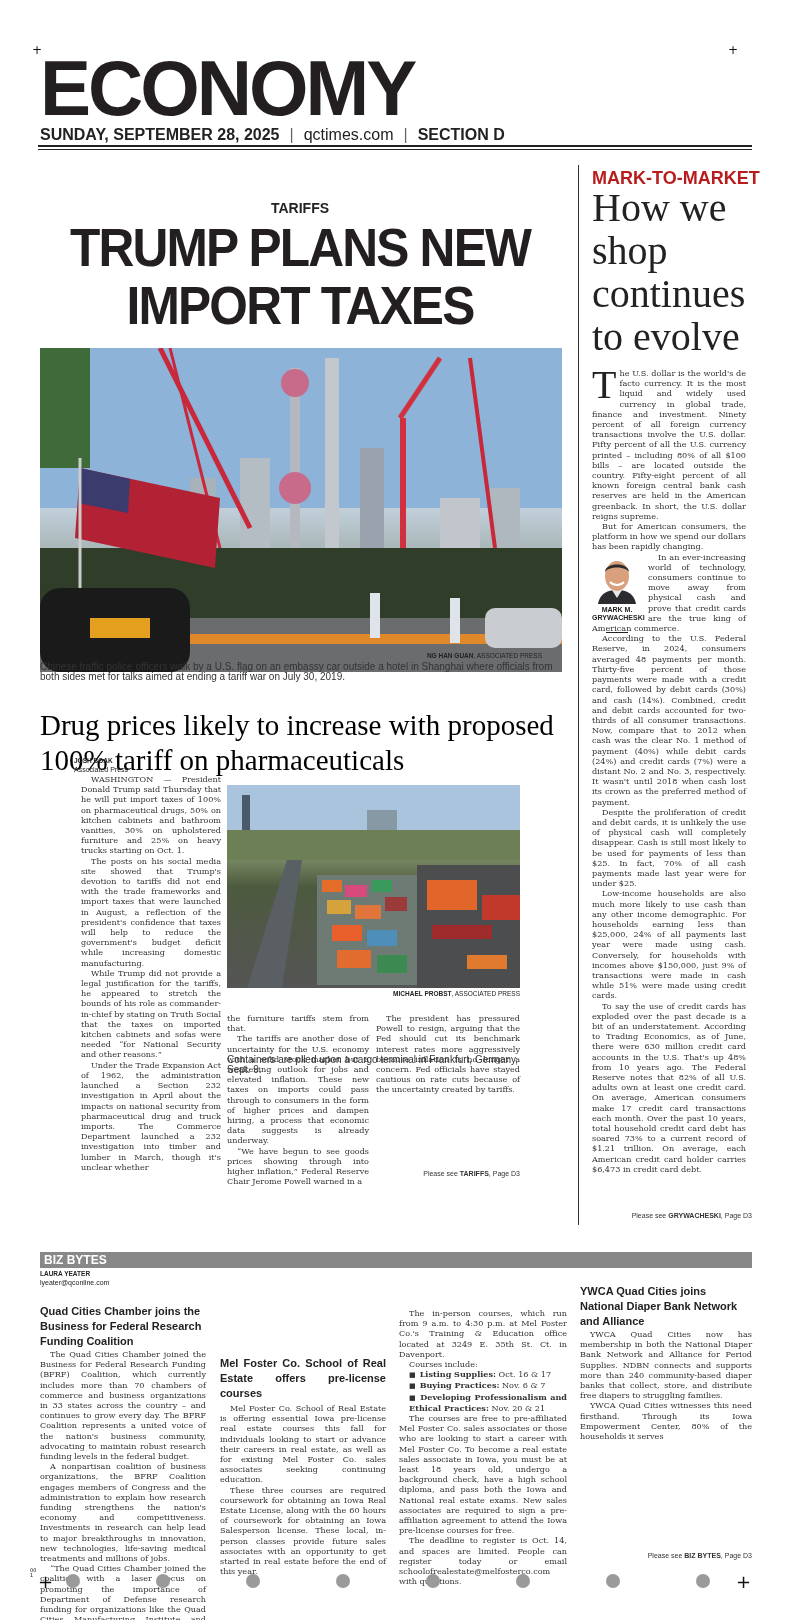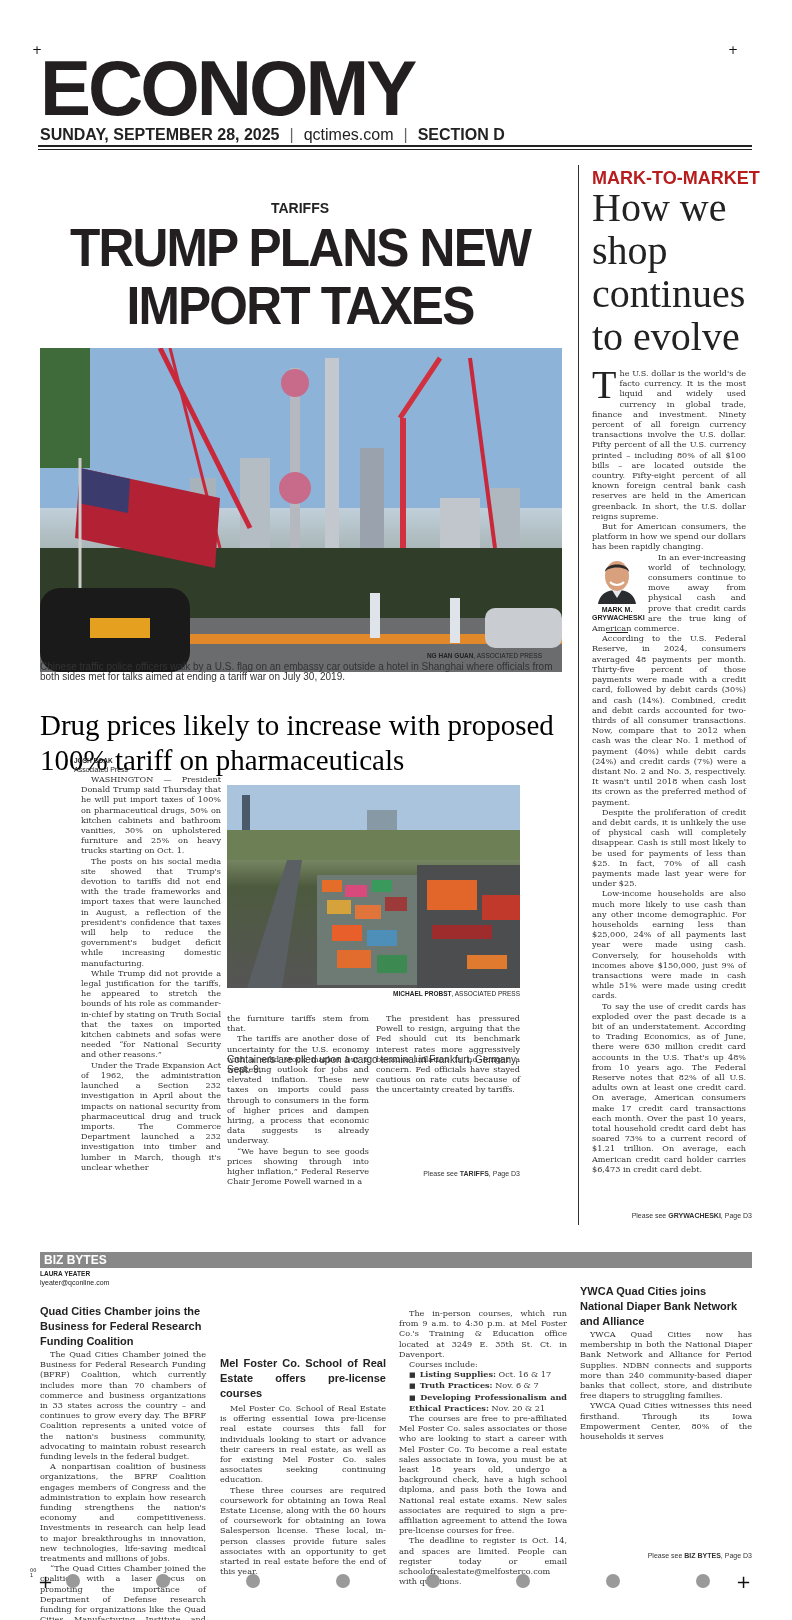--- a/index.html
+++ b/index.html
@@ -193,21 +193,21 @@
   <div class="bb-head" style="margin:6px 0 2px;">Mel Foster Co. School of Real Estate offers pre-license courses</div>
   <p>Mel Foster Co. School of Real Estate is offering essential Iowa pre-license real estate courses this fall for individuals looking to start or advance their careers in real estate, as well as for existing Mel Foster Co. sales associates seeking continuing education.</p>
   <p>These three courses are required coursework for obtaining an Iowa Real Estate License, along with the 60 hours of coursework for obtaining an Iowa Salesperson license. These local, in-person classes provide future sales associates with an opportunity to get started in real estate before the end of this year.</p>
 </div>
 
 <div class="abs body" style="left:399px;top:1284px;width:168px;">
   <div style="height:24px;"></div>
   <p>The in-person courses, which run from 9 a.m. to 4:30 p.m. at Mel Foster Co.'s Training &amp; Education office located at 3249 E. 35th St. Ct. in Davenport.</p>
   <p>Courses include:</p>
   <div class="bullet" style="padding-left:10px;"><b>Listing Supplies:</b><span> Oct. 16 &amp; 17</span></div>
-  <div class="bullet" style="padding-left:10px;"><b>Truth Practices:</b><span> Nov. 6 &amp; 7</span></div>
+  <div class="bullet" style="padding-left:10px;"><b>Buying Practices:</b><span> Nov. 6 &amp; 7</span></div>
   <div class="bullet" style="padding-left:10px;"><b>Developing Professionalism and Ethical Practices:</b><span> Nov. 20 &amp; 21</span></div>
   <p>The courses are free to pre-affiliated Mel Foster Co. sales associates or those who are looking to start a career with Mel Foster Co. To become a real estate sales associate in Iowa, you must be at least 18 years old, undergo a background check, have a high school diploma, and pass both the Iowa and National real estate exams. New sales associates are required to sign a pre-affiliation agreement to attend the Iowa pre-license courses for free.</p>
   <p>The deadline to register is Oct. 14, and spaces are limited. People can register today or email schoolofrealestate@melfosterco.com with questions.</p>
 </div>
 
 <div class="abs" style="left:580px;top:1284px;width:172px;">
   <div class="bb-head">YWCA Quad Cities joins National Diaper Bank Network and Alliance</div>
   <div class="body">
     <p>YWCA Quad Cities now has membership in both the National Diaper Bank Network and Alliance for Period Supplies. NDBN connects and supports more than 240 community-based diaper banks that collect, store, and distribute free diapers to struggling families.</p>
     <p>YWCA Quad Cities witnesses this need firsthand. Through its Iowa Empowerment Center, 80% of the households it serves</p>

